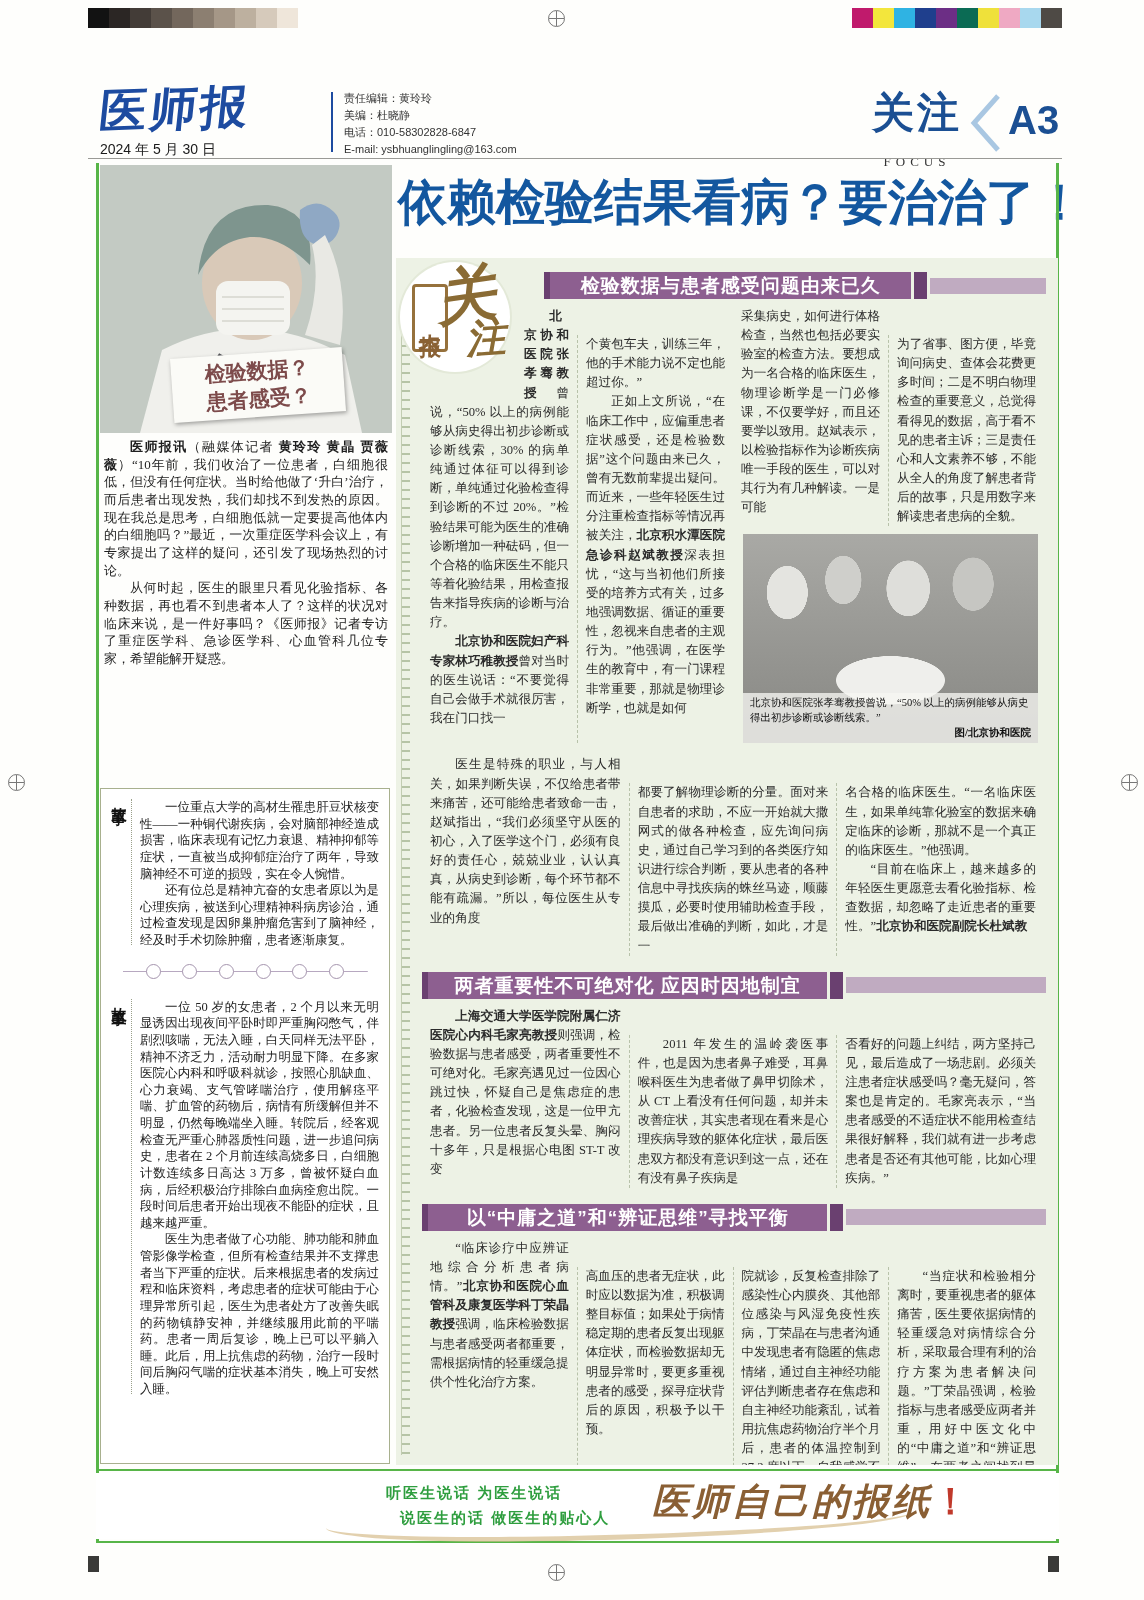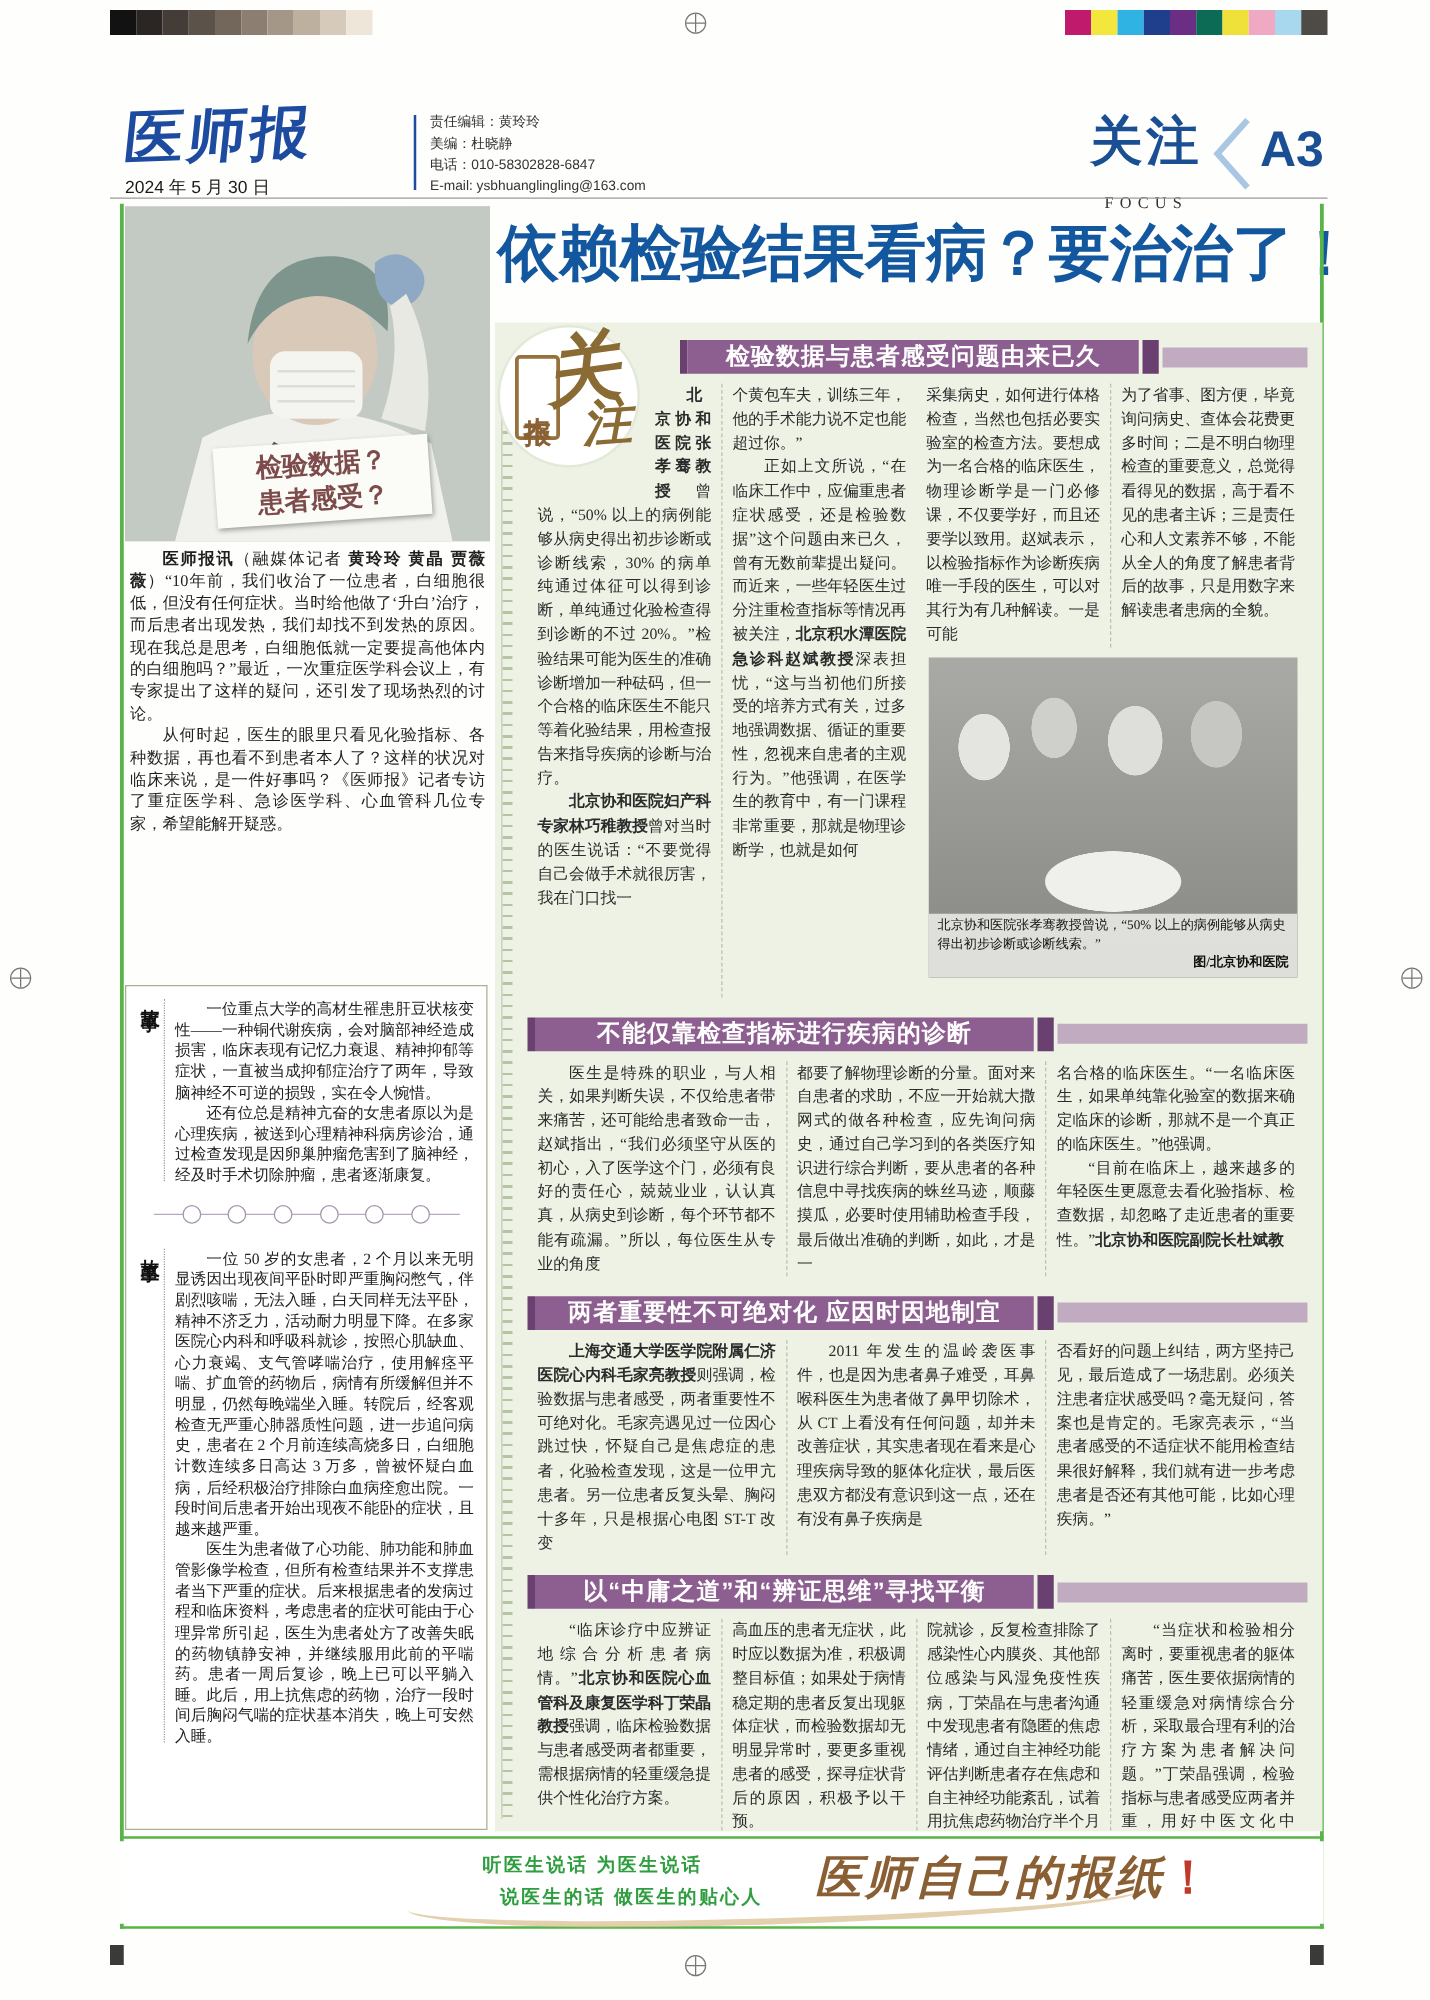--- a/index.html
+++ b/index.html
@@ -70,31 +70,31 @@
   .hbar{display:flex;align-items:center;height:27px;margin:12px 12px 0 26px;}
   .hbar.first{margin-left:124px;margin-top:14px;padding-left:24px;}
   .hb-cap{width:6px;height:27px;background:#6a4070;}
   .hb-main{flex:0 0 64%;background:#8d5f90;color:#fff;text-align:center;font-weight:bold;font-size:19px;
         height:27px;line-height:28px;font-family:"Liberation Sans",sans-serif;letter-spacing:1px;white-space:nowrap;}
   .hbar.first .hb-main{flex:0 0 72%;}
   .hb-sq{width:13px;height:27px;background:#6a4070;margin-left:3px;}
   .hb-tail{flex:1;height:16px;background:#c0abc1;margin-left:3px;}
   .cols{display:flex;padding:8px 14px 4px 26px;}
   .col{flex:1;padding:0 8px;font-size:12.6px;line-height:1.52;text-align:justify;color:#2b2b2b;}
-  .col + .col{border-left:1px dashed #b7c2a9;}
+  .col + .col{border-left:1px dashed #b7c2a9;margin-top:28px;}
   .para{margin:0;text-indent:2em;}
   .para.ni{text-indent:0;}
   .para b{font-family:"Liberation Sans",sans-serif;}
   .badge-spacer{float:left;width:94px;height:80px;}
   .s1-body{display:flex;padding:4px 14px 4px 26px;}
   .s1-left,.s1-right{flex:1 1 50%;display:flex;min-width:0;}
   .s1-left .cols,.s1-right .cols{padding:4px 0 0 0;flex:1;}
   .s1-right{flex-direction:column;}
   
-  .photo2{height:256px;margin:8px 6px 16px 10px;position:relative;overflow:hidden;
+  .photo2{height:209px;margin:8px 6px 0 10px;position:relative;overflow:hidden;
     background:
       radial-gradient(ellipse 34px 44px at 15% 28%,#e4e4e0 0 60%,transparent 61%),
       radial-gradient(ellipse 30px 40px at 34% 22%,#cfcfcb 0 60%,transparent 61%),
       radial-gradient(ellipse 36px 46px at 56% 26%,#dededa 0 60%,transparent 61%),
       radial-gradient(ellipse 34px 44px at 78% 24%,#c6c6c2 0 60%,transparent 61%),
       radial-gradient(ellipse 90px 40px at 50% 70%,#efefec 0 60%,transparent 61%),
       linear-gradient(#a9a9a5,#878783);}
   .photo2 .cap{position:absolute;left:0;right:0;bottom:0;background:rgba(246,246,242,.78);
       font-size:10.5px;line-height:1.4;color:#111;padding:3px 7px;}
   .photo2 .credit{display:block;text-align:right;font-weight:bold;}
@@ -270,26 +270,20 @@
           </div>
         <div class="photo2">
           <div class="cap">
             <span>北京协和医院张孝骞教授曾说，“50% 以上的病例能够从病史得出初步诊断或诊断线索。”</span>
             <span class="credit">图/北京协和医院</span>
           </div>
         </div>
       </div>
     </div>
 
-    <div class="hbar">
-      <div class="hb-cap"></div>
-      <div class="hb-main">不能仅靠检查指标进行疾病的诊断</div>
-      <div class="hb-sq"></div>
-        <div class="hb-tail"></div>
-    </div>
     <div class="cols">
         <div class="col">
           <p class="para"><span>医生是特殊的职业，与人相关，如果判断失误，不仅给患者带来痛苦，还可能给患者致命一击，赵斌指出，“我们必须坚守从医的初心，入了医学这个门，必须有良好的责任心，兢兢业业，认认真真，从病史到诊断，每个环节都不能有疏漏。”所以，每位医生从专业的角度</span></p>
         </div>
         <div class="col">
           <p class="para ni"><span>都要了解物理诊断的分量。面对来自患者的求助，不应一开始就大撒网式的做各种检查，应先询问病史，通过自己学习到的各类医疗知识进行综合判断，要从患者的各种信息中寻找疾病的蛛丝马迹，顺藤摸瓜，必要时使用辅助检查手段，最后做出准确的判断，如此，才是一</span></p>
         </div>
         <div class="col">
           <p class="para ni"><span>名合格的临床医生。“一名临床医生，如果单纯靠化验室的数据来确定临床的诊断，那就不是一个真正的临床医生。”他强调。</span></p>
           <p class="para"><span>“目前在临床上，越来越多的年轻医生更愿意去看化验指标、检查数据，却忽略了走近患者的重要性。”</span><b>北京协和医院副院长杜斌教</b></p>

